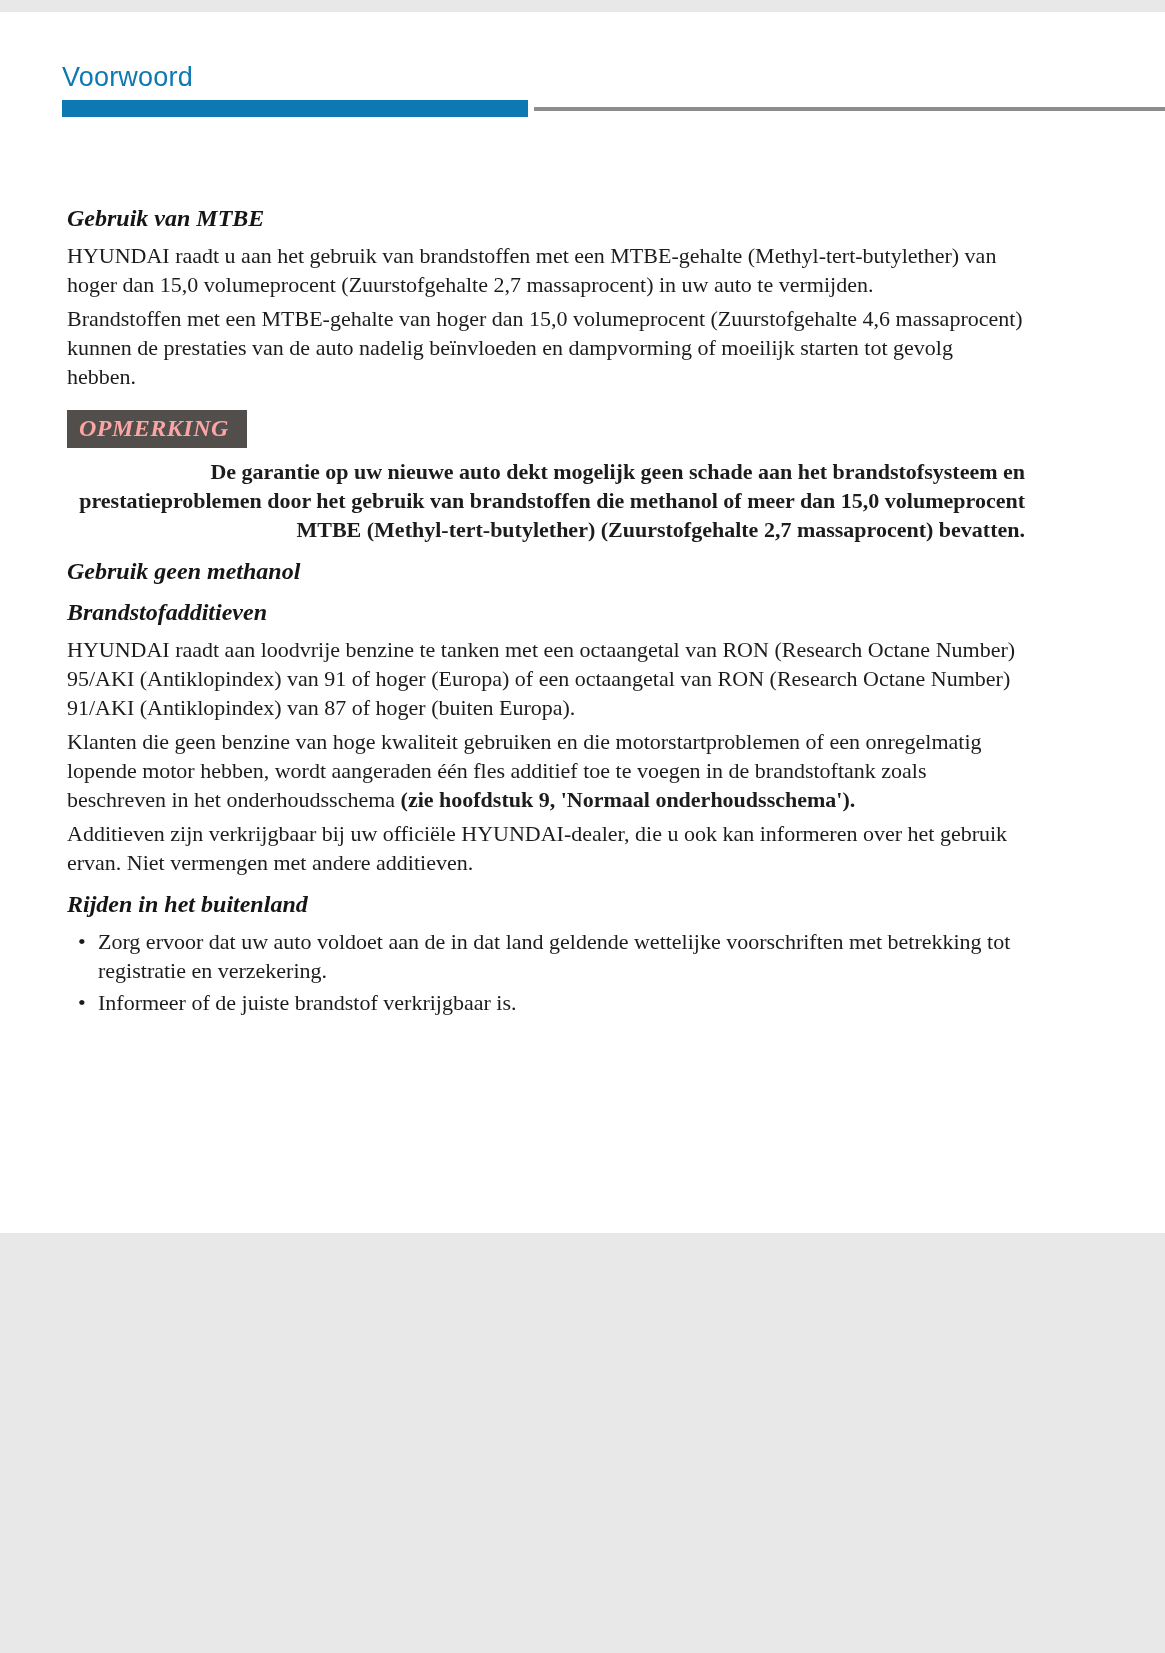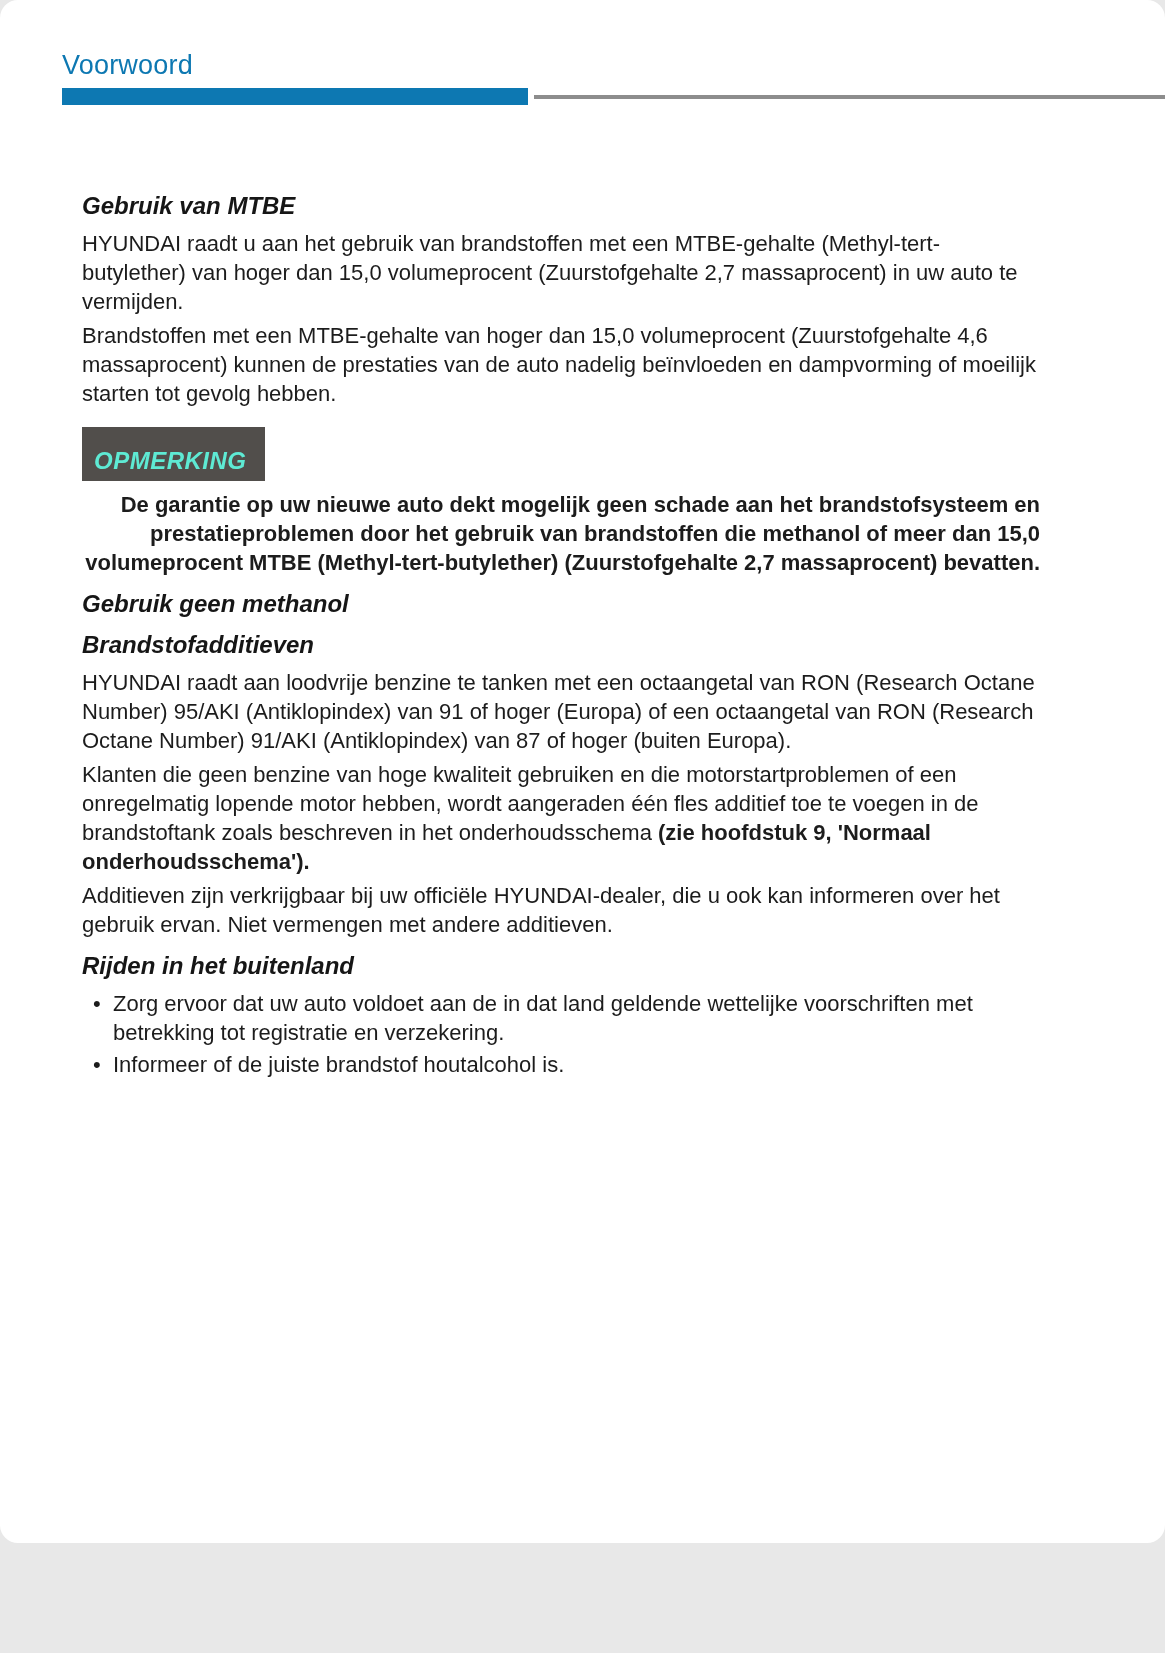--- a/index.html
+++ b/index.html
@@ -1,72 +1,72 @@
 <!DOCTYPE html>
 <html><head>
 <meta charset="utf-8">
 <style>
   html, body { margin: 0; padding: 0; background: #e8e8e8; }
   .page {
     position: relative;
     width: 1165px;
-    height: 1543px;
-    margin: 0 auto;
+    height: 1221px;
+    margin: 12px auto;
     background: #ffffff;
     font-family: "Liberation Sans", sans-serif;
     color: #1c1c1c;
     overflow: hidden;
-    border-radius: 18px;
   }
 
   
   .header { position: absolute; top: 50px; left: 62px; right: 0; }
   .header-title {
     color: #0d78b2;
     font-size: 27px;
     font-weight: 400;
     line-height: 30px;
     letter-spacing: 0.2px;
   }
   .titlebar-row { display: flex; align-items: center; margin-top: 8px; }
   .blue-bar { width: 466px; height: 17px; background: #0d78b2; flex: none; }
   .rule-gap { width: 6px; height: 4px; flex: none; }
   .gray-line { flex: 1; height: 4px; background: #8d8d8d; }
 
   
   .content {
     position: absolute;
     top: 192px;
-    left: 82px;
+    left: 67px;
     width: 958px;
     font-size: 22px;
     line-height: 29px;
+    font-family: Liberation Serif, serif;
   }
   .section-heading {
     font-size: 24px;
     line-height: 28px;
     font-style: italic;
     font-weight: 700;
     color: #161616;
     margin: 13px 0 9px 0;
   }
   .section-heading.first { margin-top: 0; }
   .body-p { margin: 0 0 5px 0; }
   .bold { font-weight: 700; }
 
   
   .note-badge {
     display: inline-block;
     background: #514e4b;
-    color: #5eead4;
+    color: #fca5a5;
     font-size: 24px;
     line-height: 28px;
     font-style: italic;
     font-weight: 700;
-    padding: 20px 18px 6px 12px;
+    padding: 4px 18px 6px 12px;
     margin: 14px 0 9px 0;
     letter-spacing: 0.5px;
   }
   .note-text { font-weight: 700; margin: 0 0 5px 0; text-align: right; }
 
   
   .bullet-list { list-style: none; margin: 2px 0 0 0; padding: 0; }
   .bullet-item { display: flex; margin: 0 0 3px 0; }
   .bullet-marker { flex: none; width: 31px; padding-left: 11px; box-sizing: border-box; }
   .bullet-text { flex: 1; }
@@ -111,21 +111,21 @@
     <p class="body-p">Additieven zijn verkrijgbaar bij uw officiële HYUNDAI-dealer, die u ook kan informeren over het gebruik ervan. Niet vermengen met andere additieven.</p>
 
     <div class="section-heading">Rijden in het buitenland</div>
     <ul class="bullet-list">
       <li class="bullet-item">
         <span class="bullet-marker">•</span>
         <span class="bullet-text">Zorg ervoor dat uw auto voldoet aan de in dat land geldende wettelijke voorschriften met betrekking tot registratie en verzekering.</span>
       </li>
       <li class="bullet-item">
         <span class="bullet-marker">•</span>
-        <span class="bullet-text">Informeer of de juiste brandstof houtalcohol is.</span>
+        <span class="bullet-text">Informeer of de juiste brandstof verkrijgbaar is.</span>
       </li>
     </ul>
 
   </div>
 
   <div class="page-number">1-6</div>
 
 </div>
 
 </body></html>

